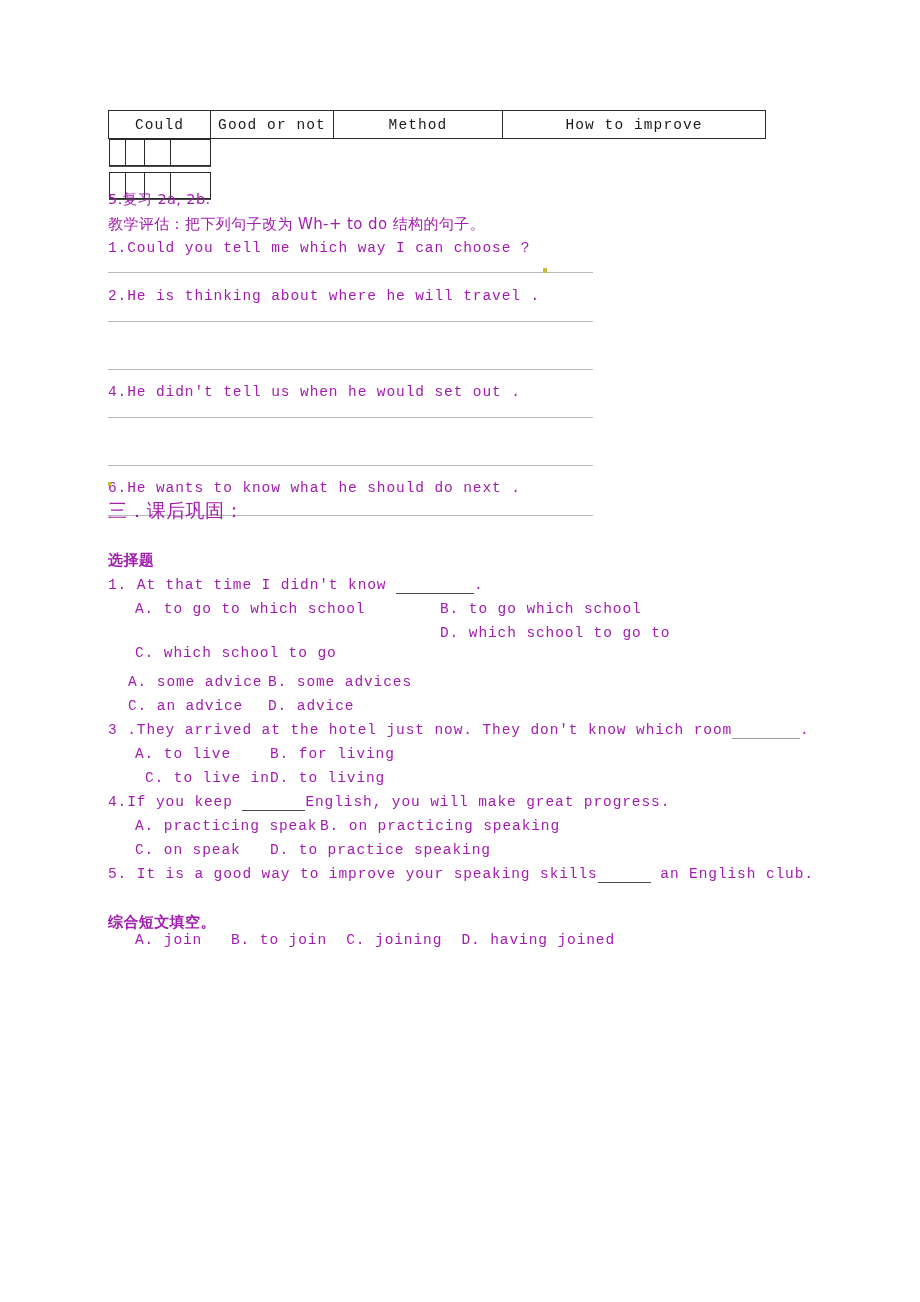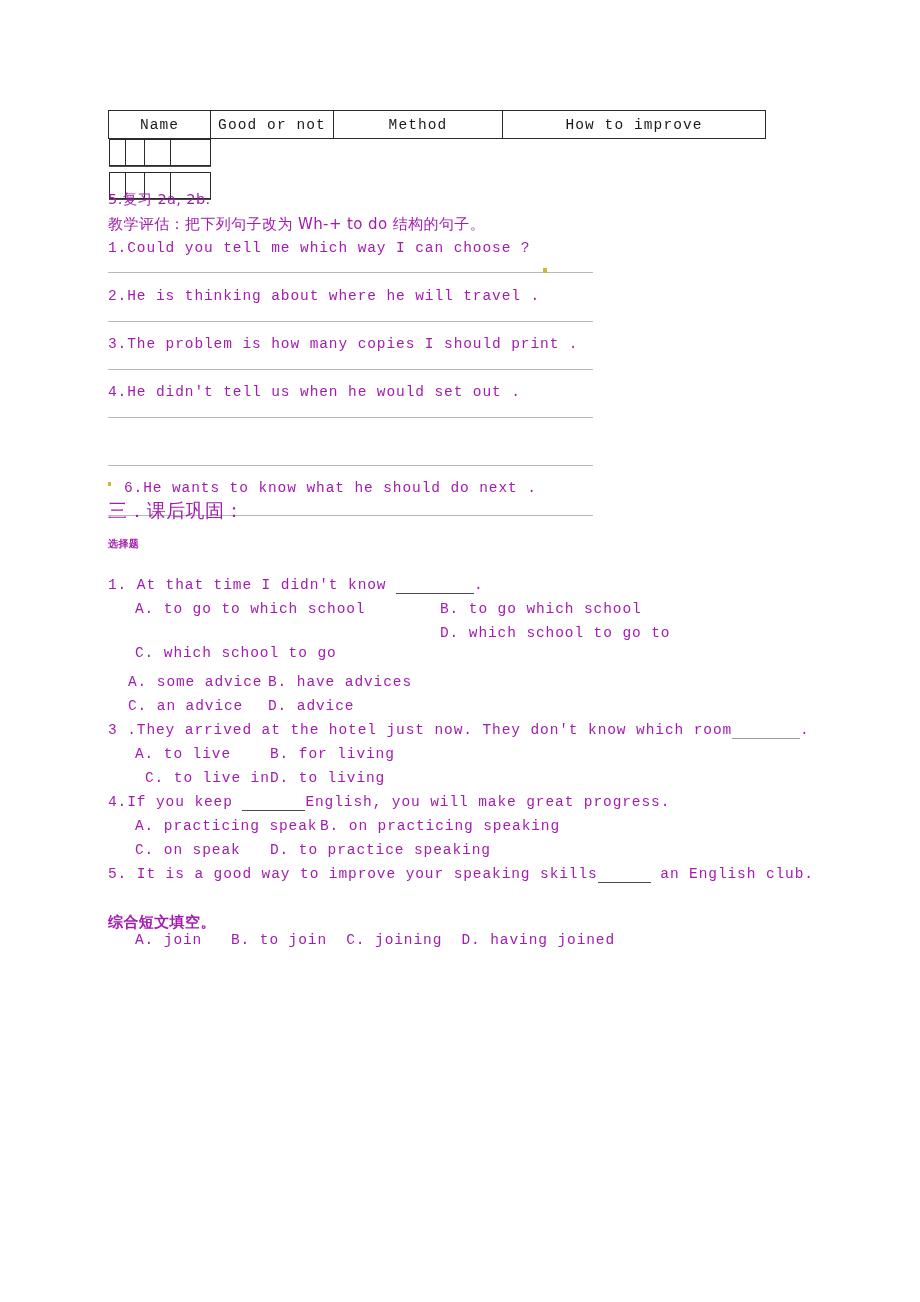--- a/index.html
+++ b/index.html
@@ -96,21 +96,21 @@
   }
 </style>
 </head>
 <body>
 
 <div class="page">
 
   <table class="survey-table">
     <tbody>
       <tr class="head">
-        <td class="col-name">Name</td>
+        <td class="col-name">Could</td>
         <td class="col-good">Good or not</td>
         <td class="col-method">Method</td>
         <td class="col-improve">How to improve</td>
       </tr>
       <tr class="blank">
         <td class="col-name"></td>
         <td class="col-good"></td>
         <td class="col-method"></td>
         <td class="col-improve"></td>
       </tr>
@@ -127,46 +127,45 @@
 
   <div class="txt cn" style="left:108px; top:217px; font-size:15px;">教学评估：把下列句子改为 Wh-+ to do 结构的句子。</div>
 
   <div class="txt mono" style="left:108px; top:241px;">1.Could you tell me which way I can choose ?</div>
   <div class="answer-line" style="top:272px;"></div>
   <div class="yellow-tick" style="left:543px; top:268px;"></div>
 
   <div class="txt mono" style="left:108px; top:289px;">2.He is thinking about where he will travel .</div>
   <div class="answer-line" style="top:321px;"></div>
 
-  <div class="txt mono" style="left:108px; top:337px;">3.The problem is how many copies I should print .</div>
   <div class="answer-line" style="top:369px;"></div>
 
   <div class="txt mono" style="left:108px; top:385px;">4.He didn't tell us when he would set out .</div>
   <div class="answer-line" style="top:417px;"></div>
 
   <div class="answer-line" style="top:465px;"></div>
 
-  <div class="txt mono" style="left:124px; top:481px;">6.He wants to know what he should do next .</div>
+  <div class="txt mono" style="left:108px; top:481px;">6.He wants to know what he should do next .</div>
   <div class="answer-line" style="top:515px;"></div>
   <div class="yellow-tick" style="left:108px; top:482px; width:3px; height:4px;"></div>
 
   <div class="txt cn" style="left:108px; top:501px; font-size:19px;">三．课后巩固：</div>
 
-  <div class="txt cn-bold" style="left:108px; top:539px; font-size:10px;">选择题</div>
+  <div class="txt cn-bold" style="left:108px; top:553px; font-size:15px;">选择题</div>
 
   <div class="txt mono" style="left:108px; top:578px;"><span>1. At that time I didn't know </span><span class="blank" style="width:78px;">&nbsp;</span><span>.</span></div>
 
   <div class="txt mono" style="left:135px; top:602px;">A. to go to which school</div>
   <div class="txt mono" style="left:440px; top:602px;">B. to go which school</div>
   <div class="txt mono" style="left:135px; top:626px;margin-top:20px;">C. which school to go</div>
   <div class="txt mono" style="left:440px; top:626px;">D. which school to go to</div>
 
 
   <div class="txt mono" style="left:128px; top:675px;">A. some advice</div>
-  <div class="txt mono" style="left:268px; top:675px;">B. have advices</div>
+  <div class="txt mono" style="left:268px; top:675px;">B. some advices</div>
   <div class="txt mono" style="left:128px; top:699px;">C. an advice</div>
   <div class="txt mono" style="left:268px; top:699px;">D. advice</div>
 
   <div class="txt mono" style="left:108px; top:723px;"><span>3 .They arrived at the hotel just now. They don't know which room</span><span class="blank" style="width:68px; border-bottom-color:#9a9a9a;">&nbsp;</span><span>.</span></div>
 
   <div class="txt mono" style="left:135px; top:747px;">A. to live</div>
   <div class="txt mono" style="left:270px; top:747px;">B. for living</div>
   <div class="txt mono" style="left:145px; top:771px;">C. to live in</div>
   <div class="txt mono" style="left:270px; top:771px;">D. to living</div>
 

